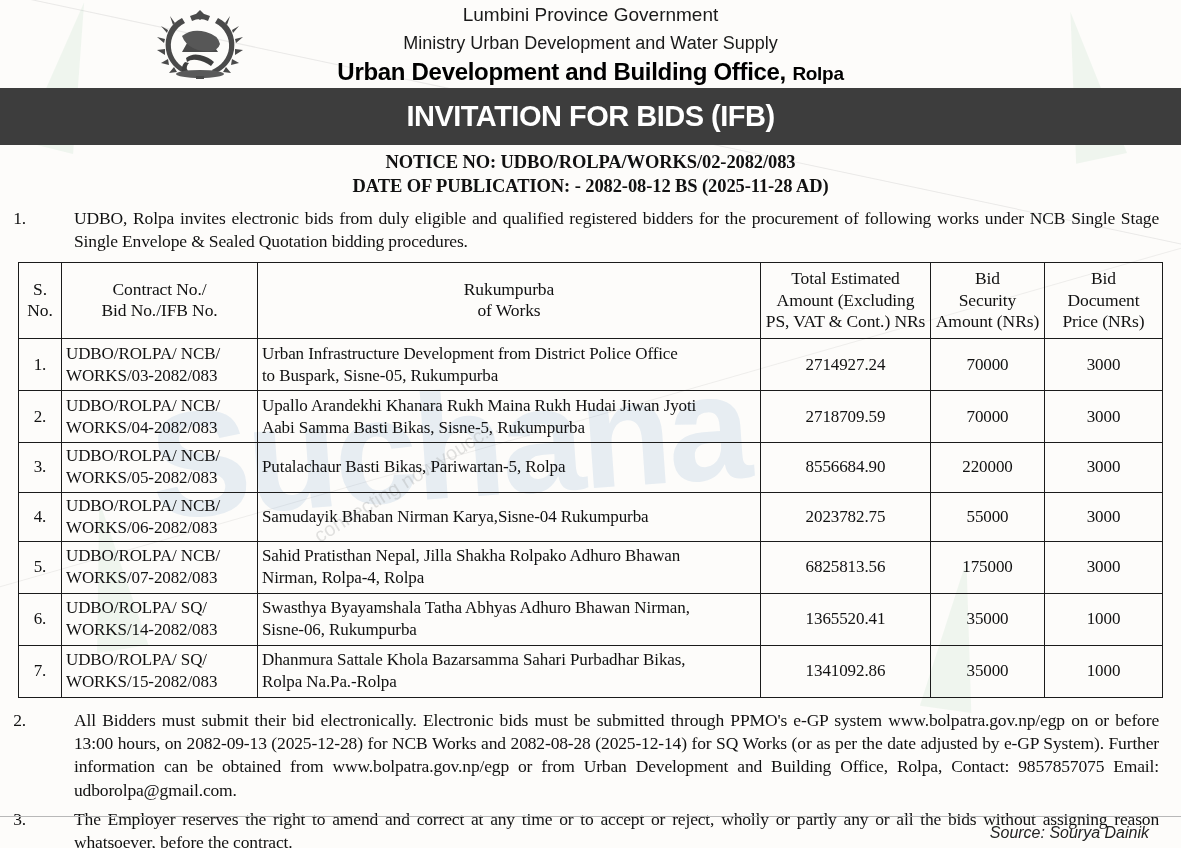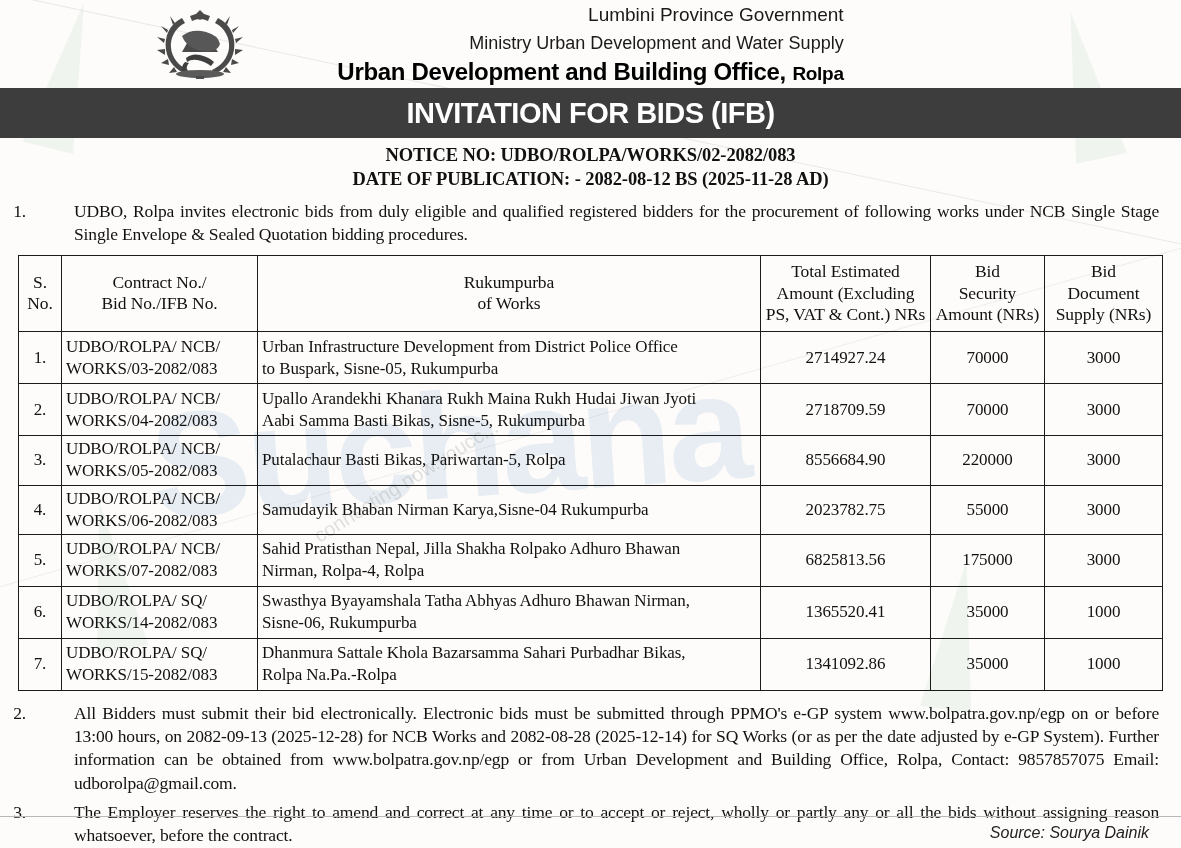--- a/index.html
+++ b/index.html
@@ -78,21 +78,21 @@
     justify-content: center;
   }
   .emblem {
     position: absolute;
     left: 152px;
     top: 6px;
     width: 96px;
     height: 76px;
   }
   .org-lines {
-    text-align: right;
+    text-align: center;
     line-height: 1.12;
     padding-top: 2px;
   }
   .org-line1 {
     font-family: "Liberation Sans", sans-serif;
     font-size: 19px;
     color: #1a1a1a;
   }
   .org-line2 {
     font-family: "Liberation Sans", sans-serif;
@@ -110,21 +110,21 @@
   }
   .org-line3 .small {
     font-size: 19px;
   }
 
   
   .banner {
     position: relative;
     z-index: 2;
     background: #3d3d3d;
-    height: 50px;
+    height: 57px;
     display: flex;
     align-items: center;
     justify-content: center;
   }
   .banner-title {
     font-family: "Liberation Sans", sans-serif;
     font-size: 29px;
     font-weight: bold;
     color: #ffffff;
     letter-spacing: -0.5px;
@@ -339,21 +339,21 @@
             <div>PS, VAT &amp; Cont.) NRs</div>
           </th>
           <th>
             <div>Bid</div>
             <div>Security</div>
             <div>Amount  (NRs)</div>
           </th>
           <th>
             <div>Bid</div>
             <div>Document</div>
-            <div>Supply (NRs)</div>
+            <div>Price (NRs)</div>
           </th>
         </tr>
       </thead>
       <tbody>
 
         <tr class="r-tall">
           <td class="sn">1.</td>
           <td class="contract">
             <div>UDBO/ROLPA/ NCB/</div>
             <div>WORKS/03-2082/083</div>

